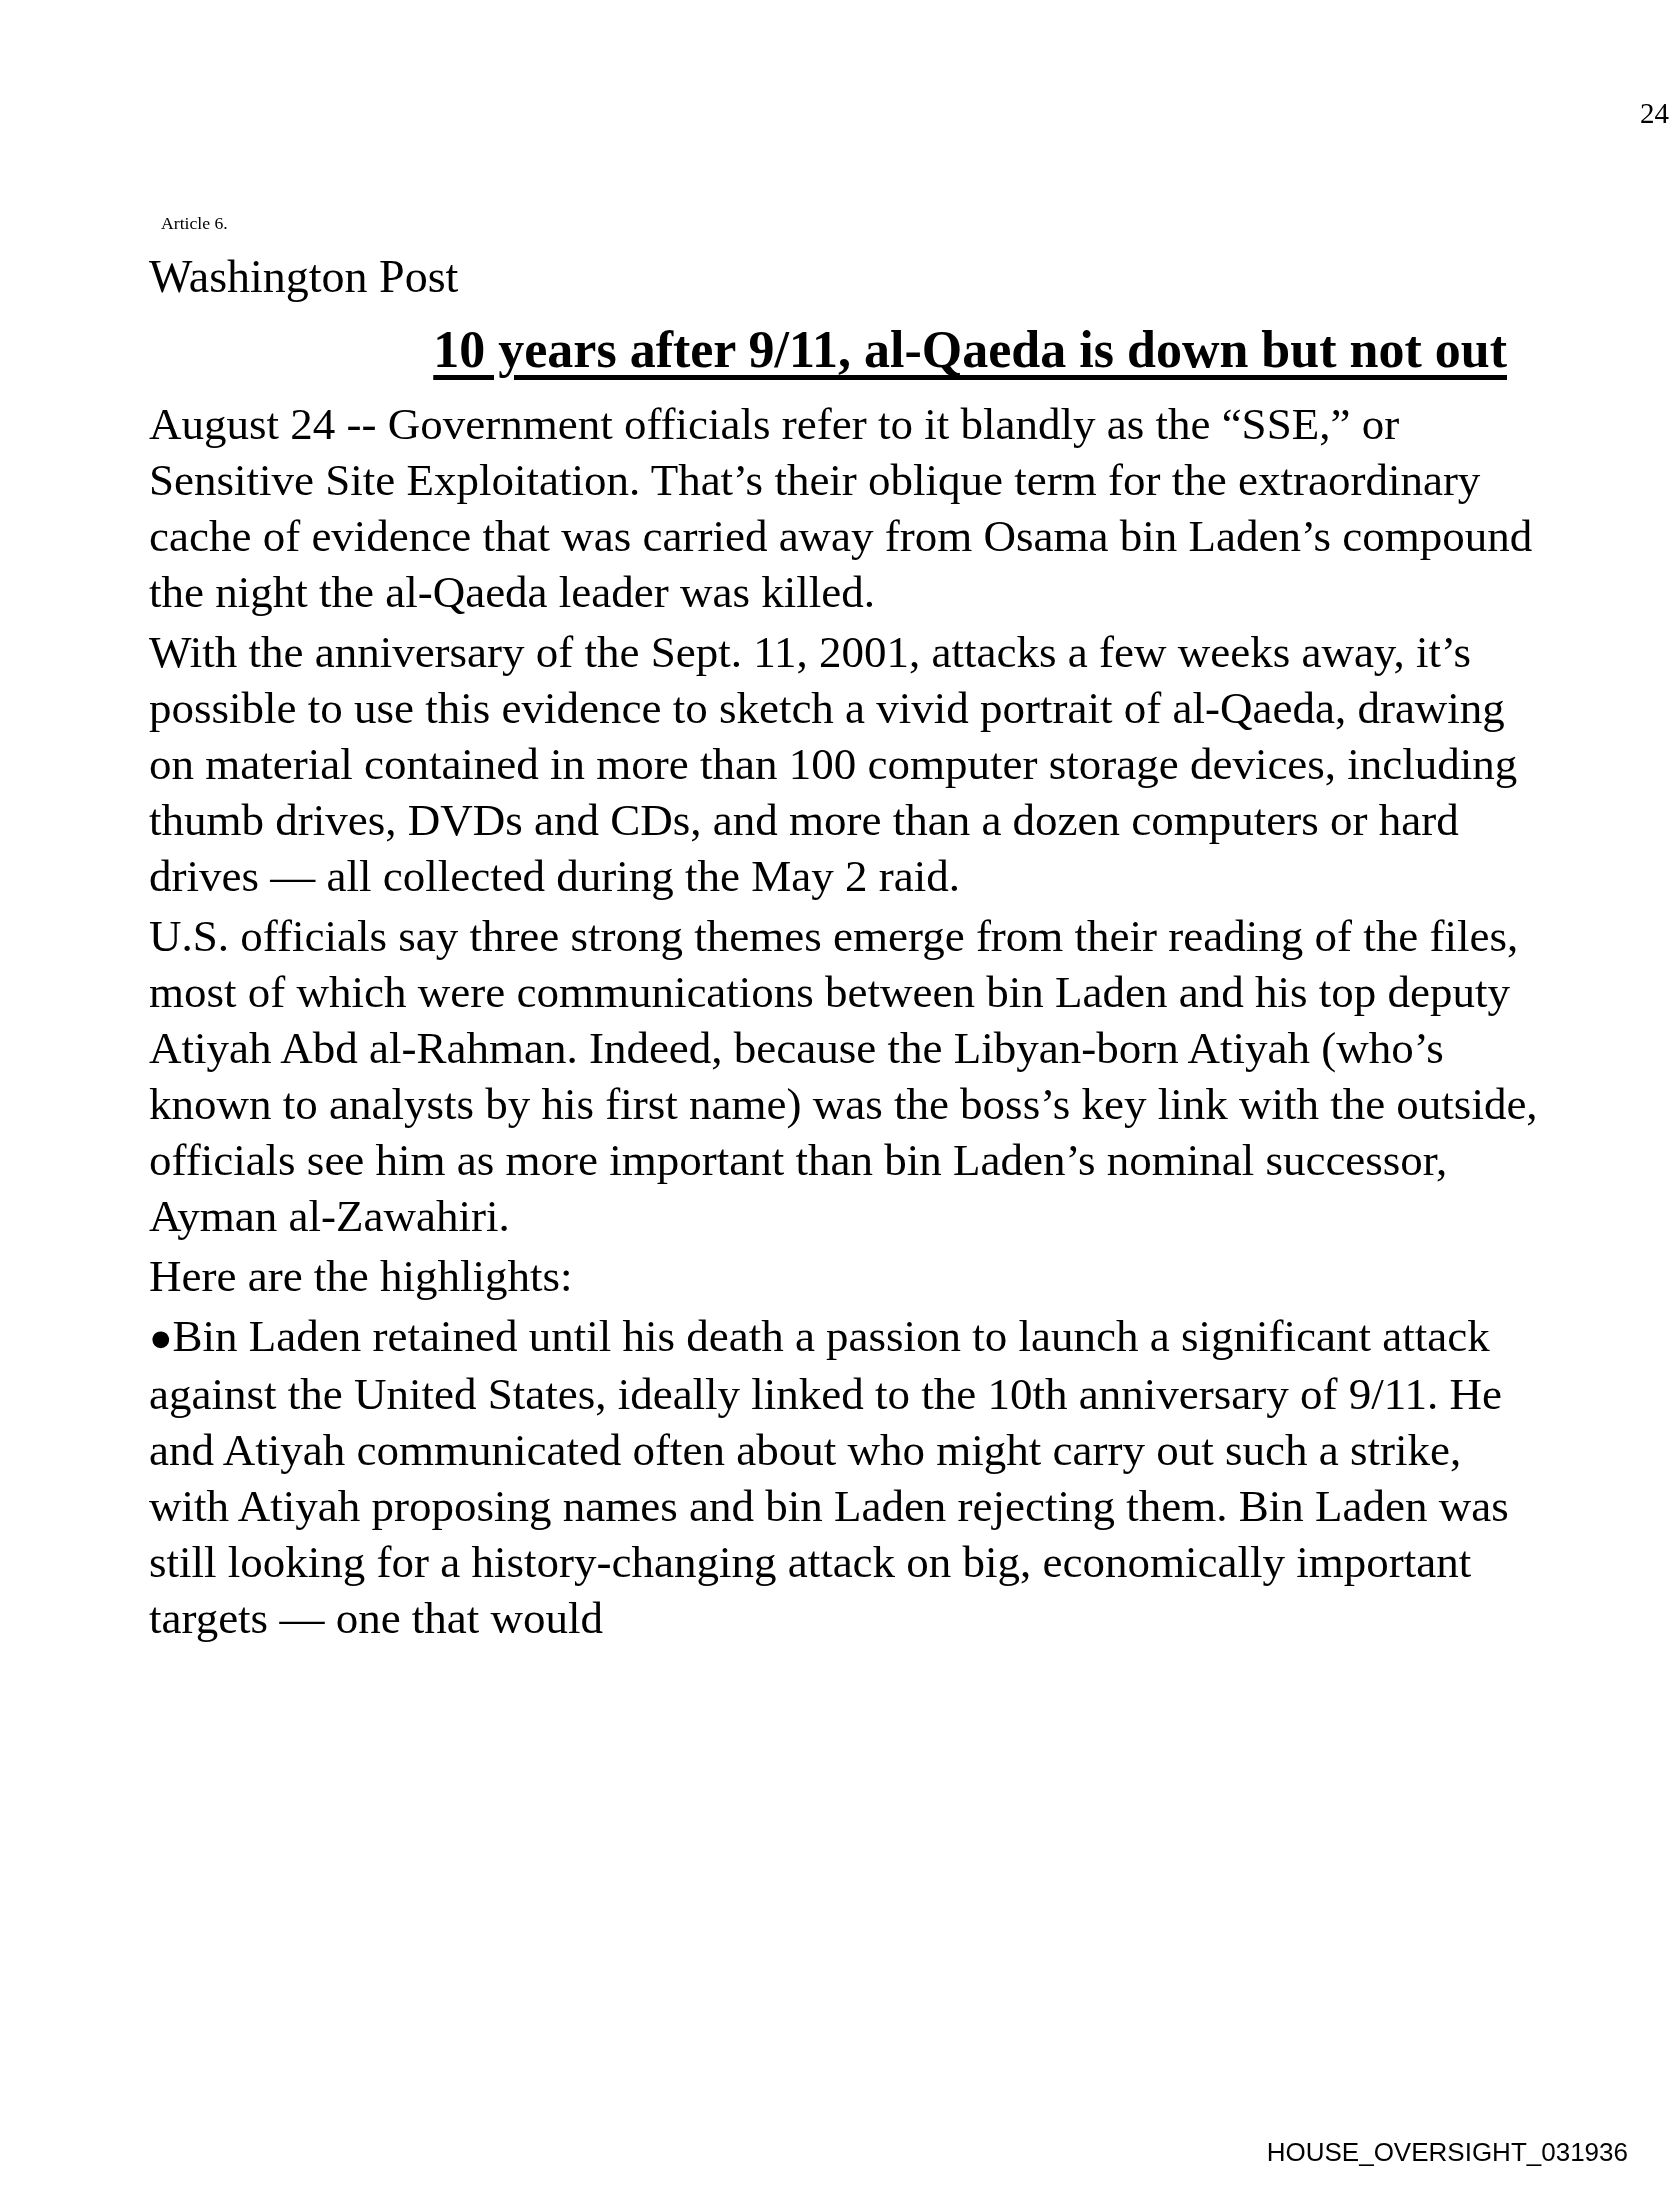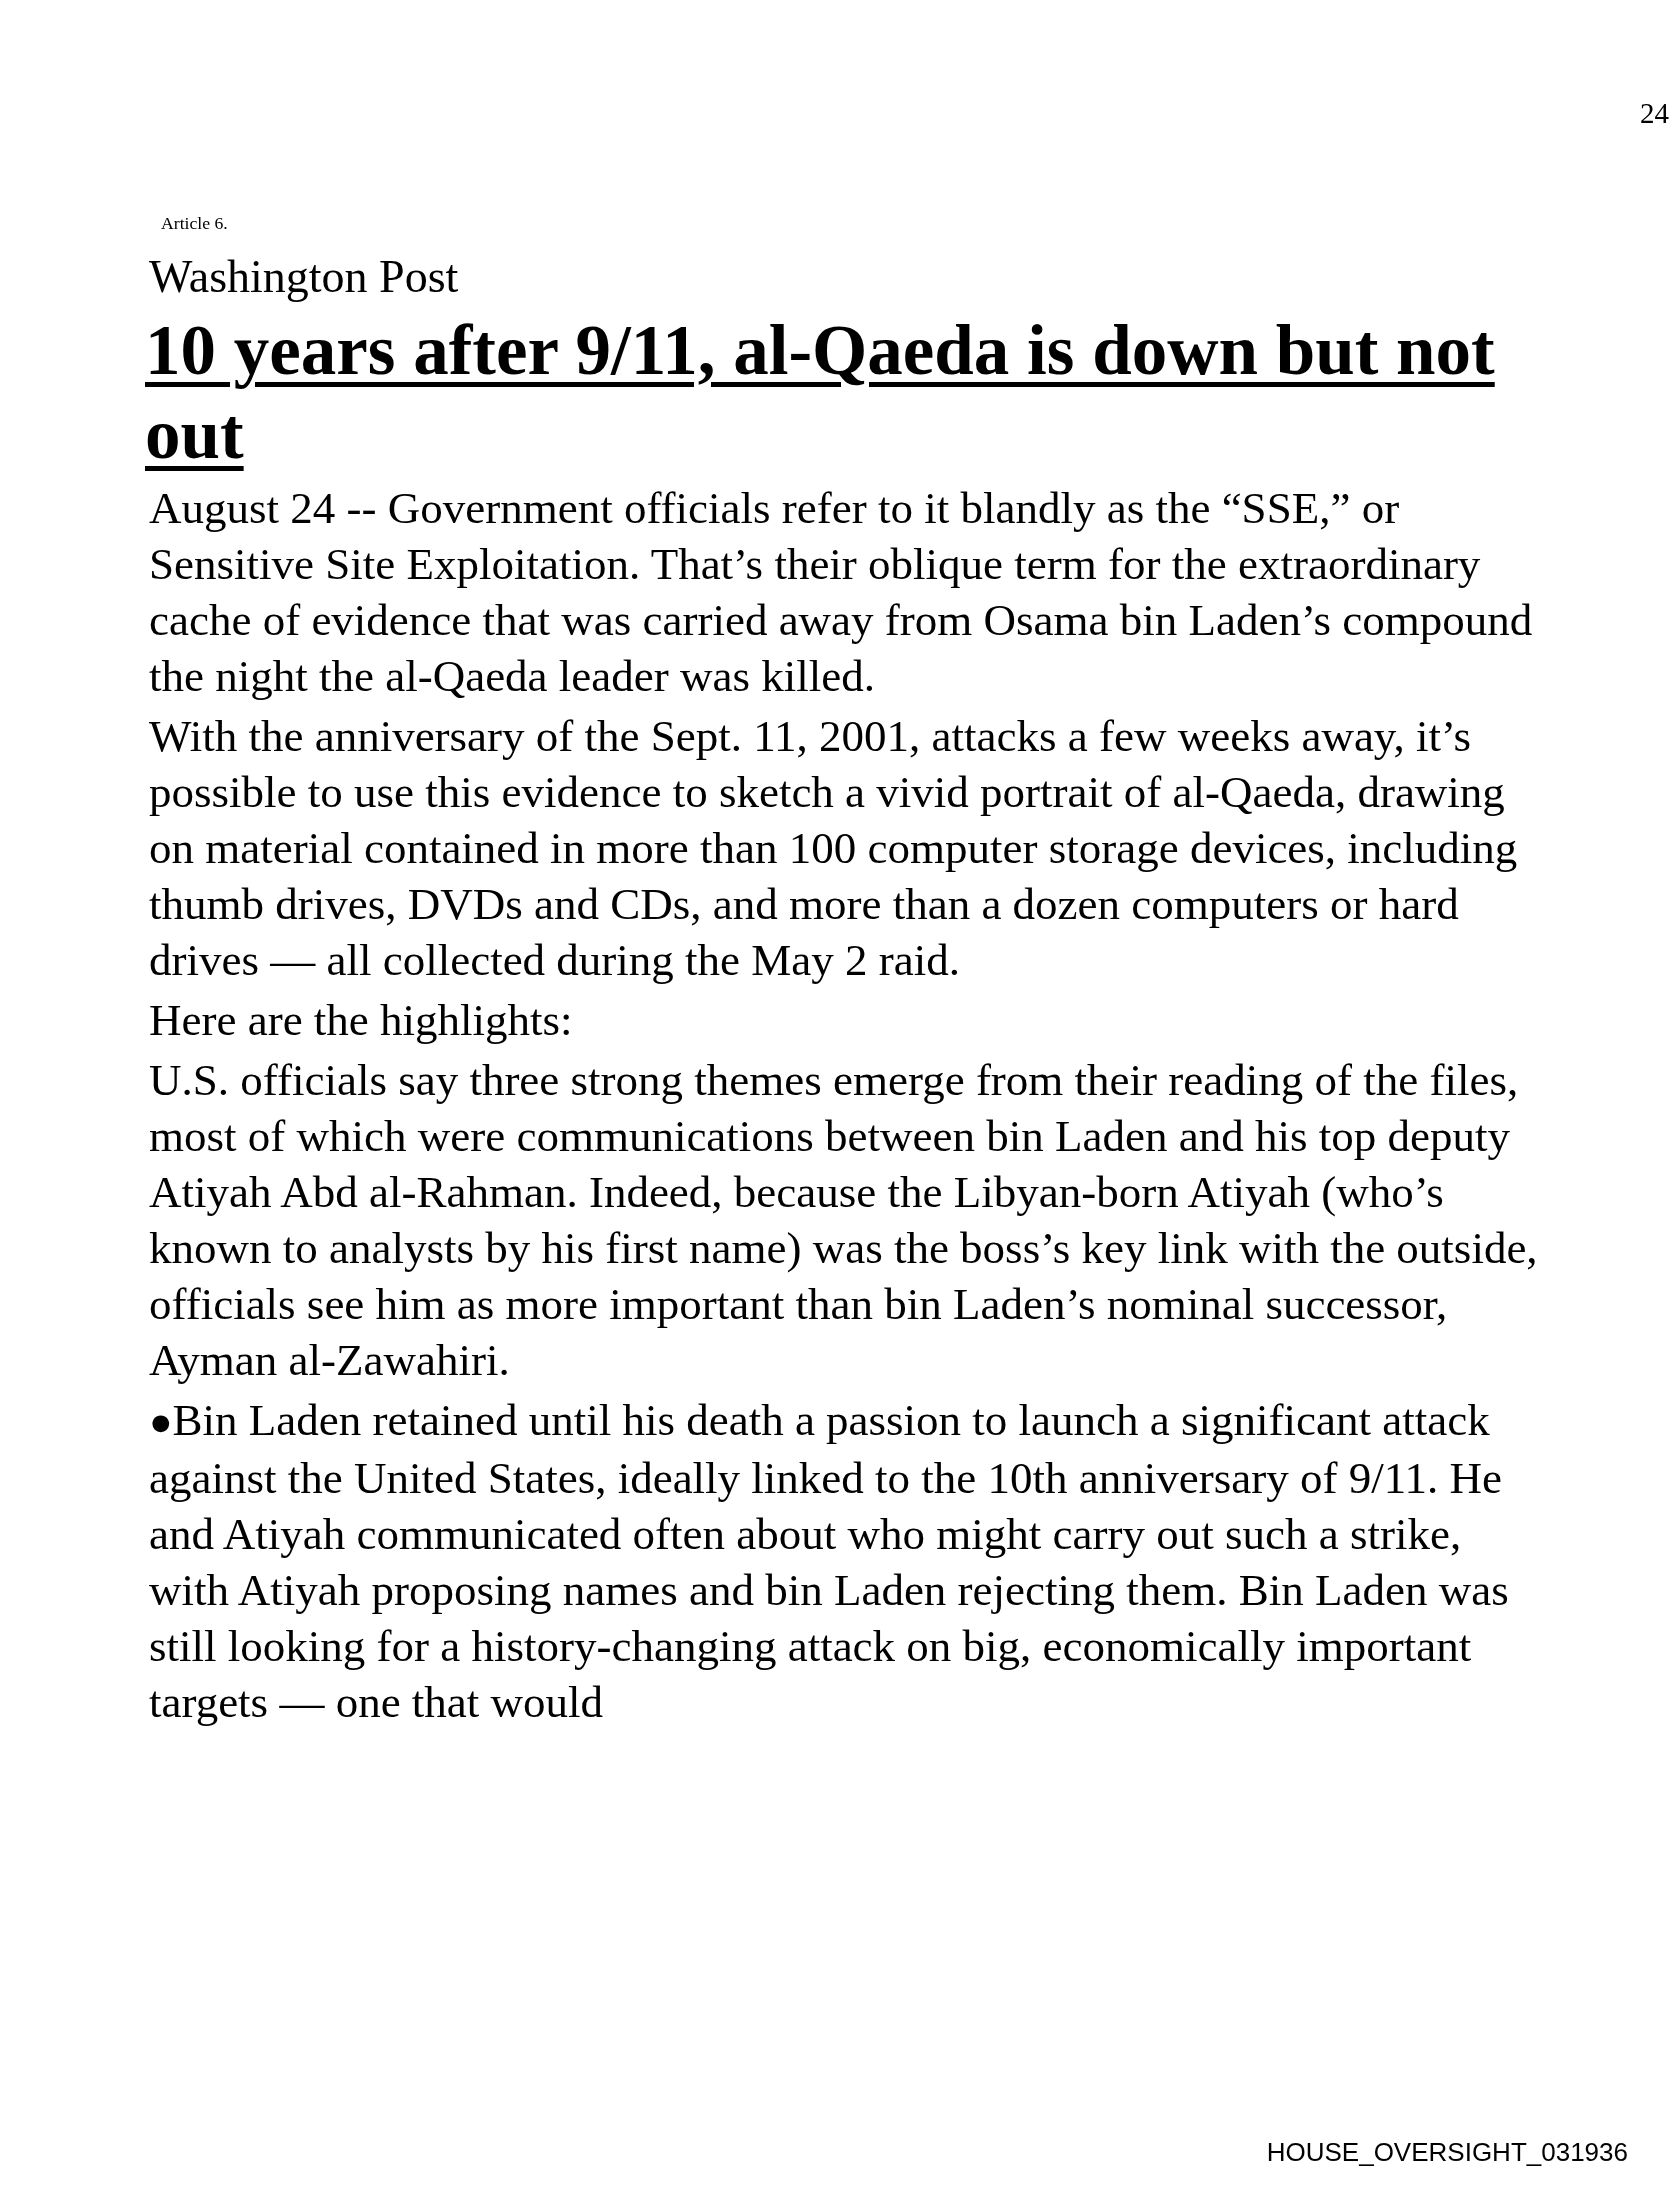--- a/index.html
+++ b/index.html
@@ -35,27 +35,28 @@
       line-height: 22px;
       margin: 16px;
     }
     .publication {
       font-size: 46px;
       line-height: 54px;
       margin: 4px;
     }
     .headline {
       font-weight: bold;
-      font-size: 71px;
+      font-size: 52px;
       line-height: 84px;
       margin: 0;
       text-decoration: underline;
       text-decoration-thickness: 5.2px;
       text-underline-offset: 7.9px;
       width: 1362px;
+      text-align: right;
     }
     .author {
       font-size: 46px;
       line-height: 55px;
       margin: 0 0 56px 0;
     }
     .body-text p {
       font-size: 45px;
       line-height: 56px;
       margin: 4px;
@@ -78,20 +79,20 @@
 <div class="page-number">24</div>
 
 <div class="content">
   <p class="article-label">Article 6.</p>
   <p class="publication">Washington Post</p>
   <h1 class="headline">10 years after 9/11, al-Qaeda is down but not out</h1>
 
   <div class="body-text">
     <p>August 24 -- Government officials refer to it blandly as the “SSE,” or Sensitive Site Exploitation. That’s their oblique term for the extraordinary cache of evidence that was carried away from Osama bin Laden’s compound the night the al-Qaeda leader was killed.</p>
     <p>With the anniversary of the Sept. 11, 2001, attacks a few weeks away, it’s possible to use this evidence to sketch a vivid portrait of al-Qaeda, drawing on material contained in more than 100 computer storage devices, including thumb drives, DVDs and CDs, and more than a dozen computers or hard drives — all collected during the May 2 raid.</p>
+    <p>U.S. officials say three strong themes emerge from their reading of the files, most of which were communications between bin Laden and his top deputy Atiyah Abd al-Rahman. Indeed, because the Libyan-born Atiyah (who’s known to analysts by his first name) was the boss’s key link with the outside, officials see him as more important than bin Laden’s nominal successor, Ayman al-Zawahiri.</p>
     <p>Here are the highlights:</p>
-    <p>U.S. officials say three strong themes emerge from their reading of the files, most of which were communications between bin Laden and his top deputy Atiyah Abd al-Rahman. Indeed, because the Libyan-born Atiyah (who’s known to analysts by his first name) was the boss’s key link with the outside, officials see him as more important than bin Laden’s nominal successor, Ayman al-Zawahiri.</p>
     <p><span class="bullet">●</span><span>Bin Laden retained until his death a passion to launch a significant attack against the United States, ideally linked to the 10th anniversary of 9/11. He and Atiyah communicated often about who might carry out such a strike, with Atiyah proposing names and bin Laden rejecting them. Bin Laden was still looking for a history-changing attack on big, economically important targets — one that would</span></p>
   </div>
 </div>
 
 <div class="footer-id">HOUSE_OVERSIGHT_031936</div>
 
 
 </body></html>

